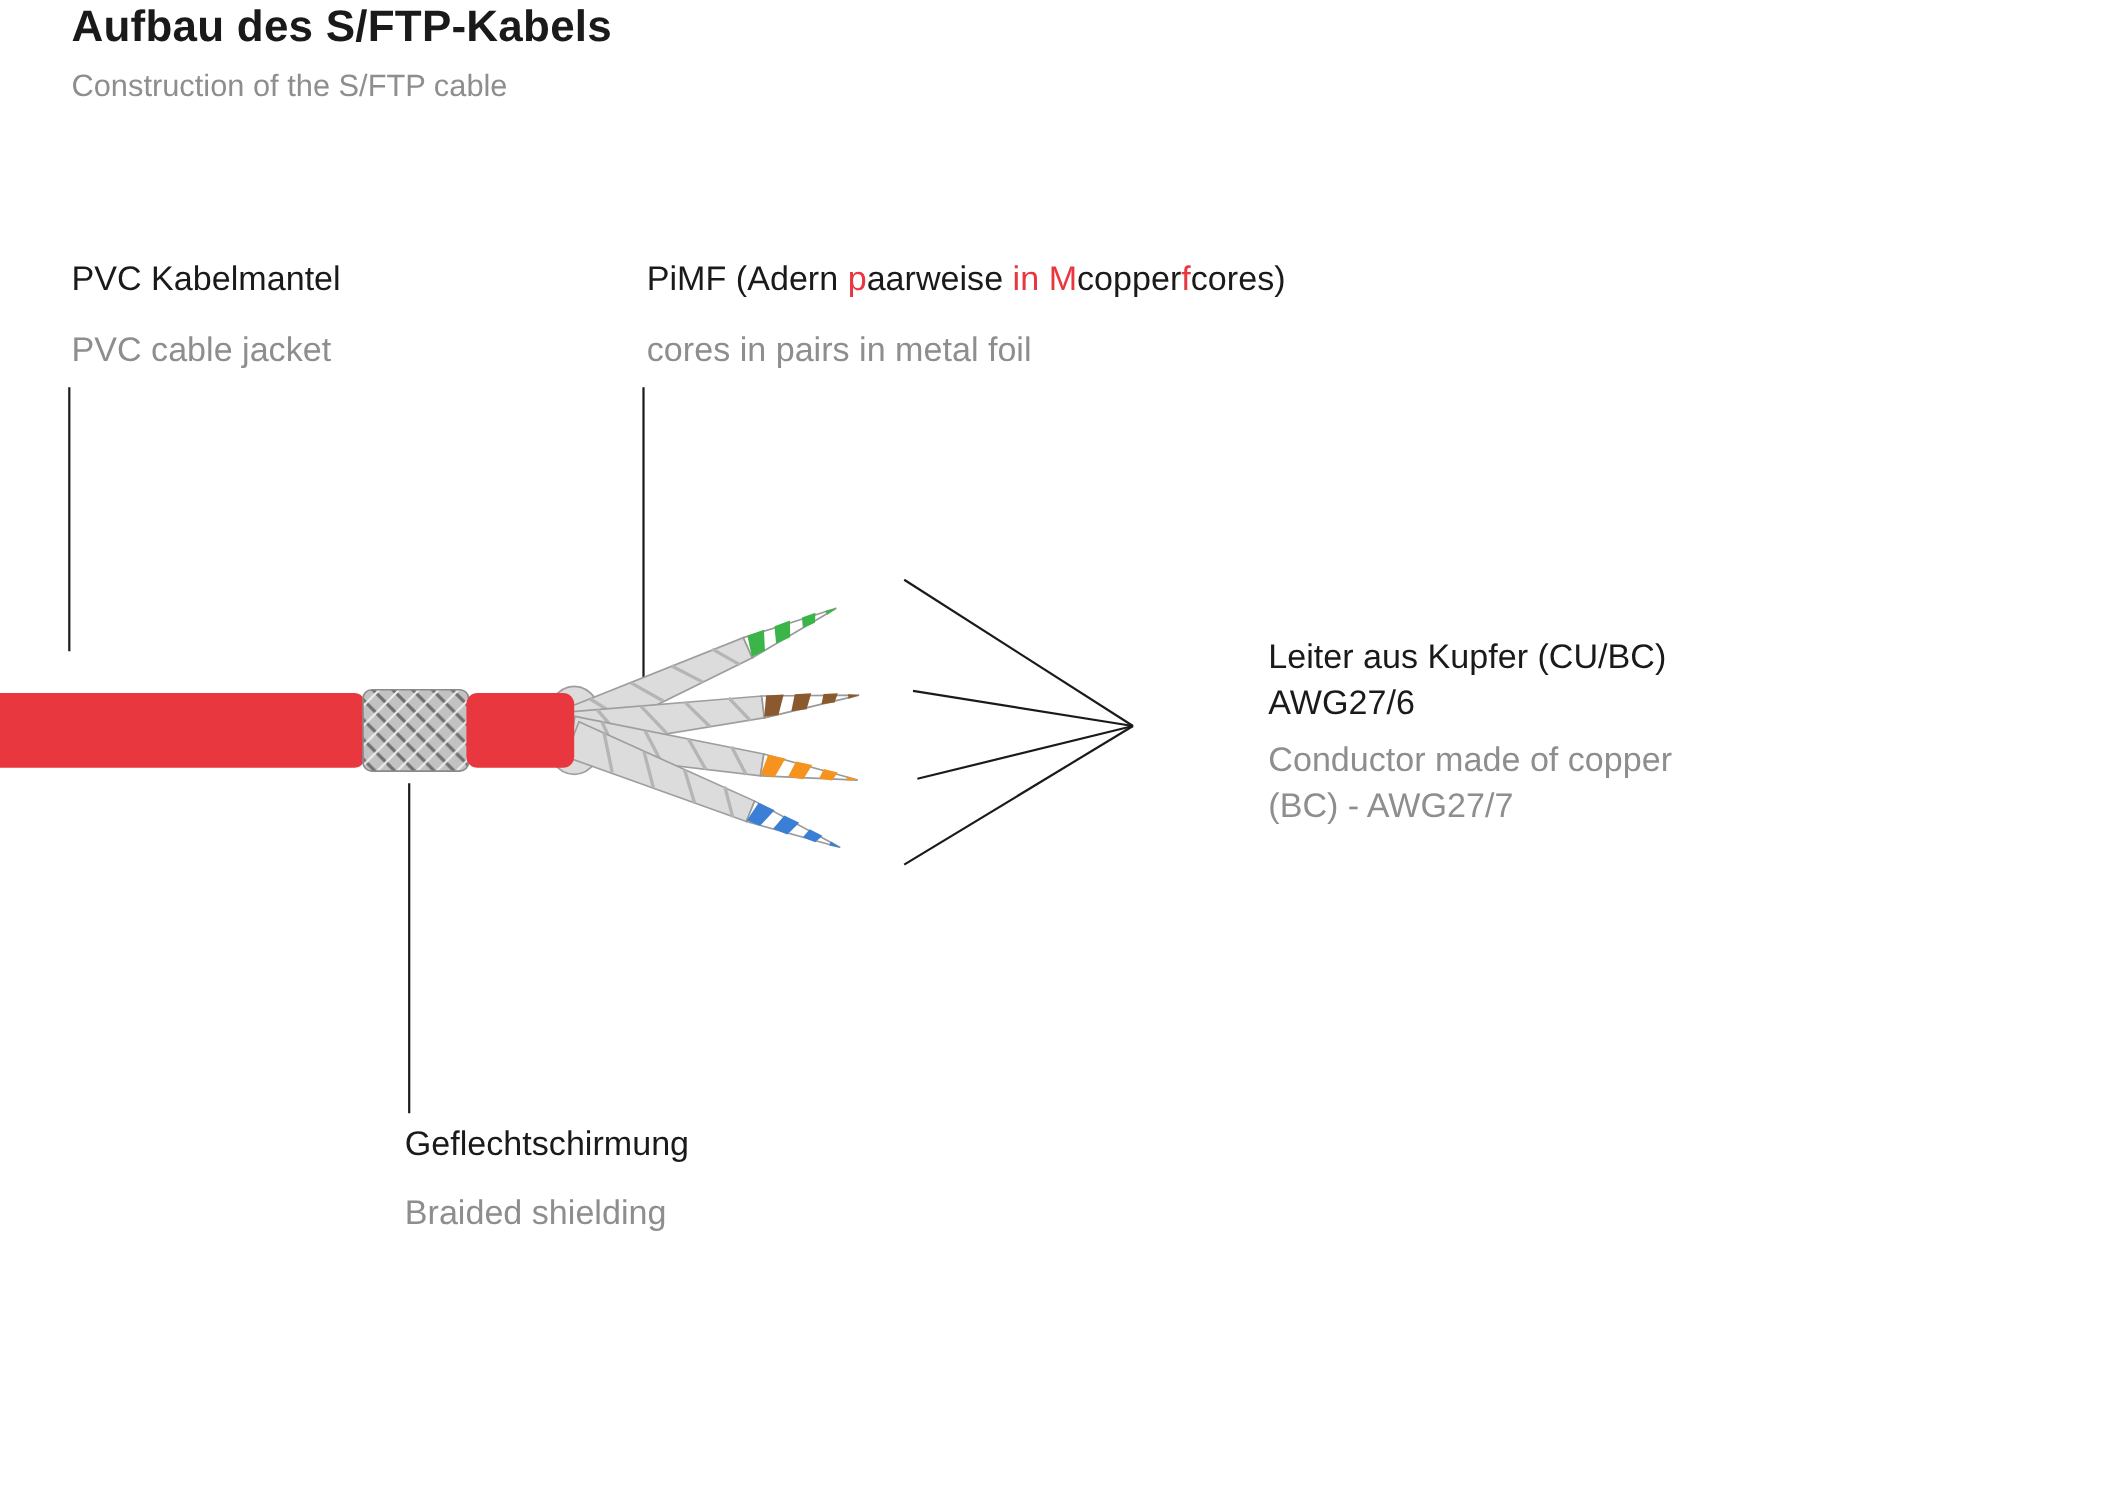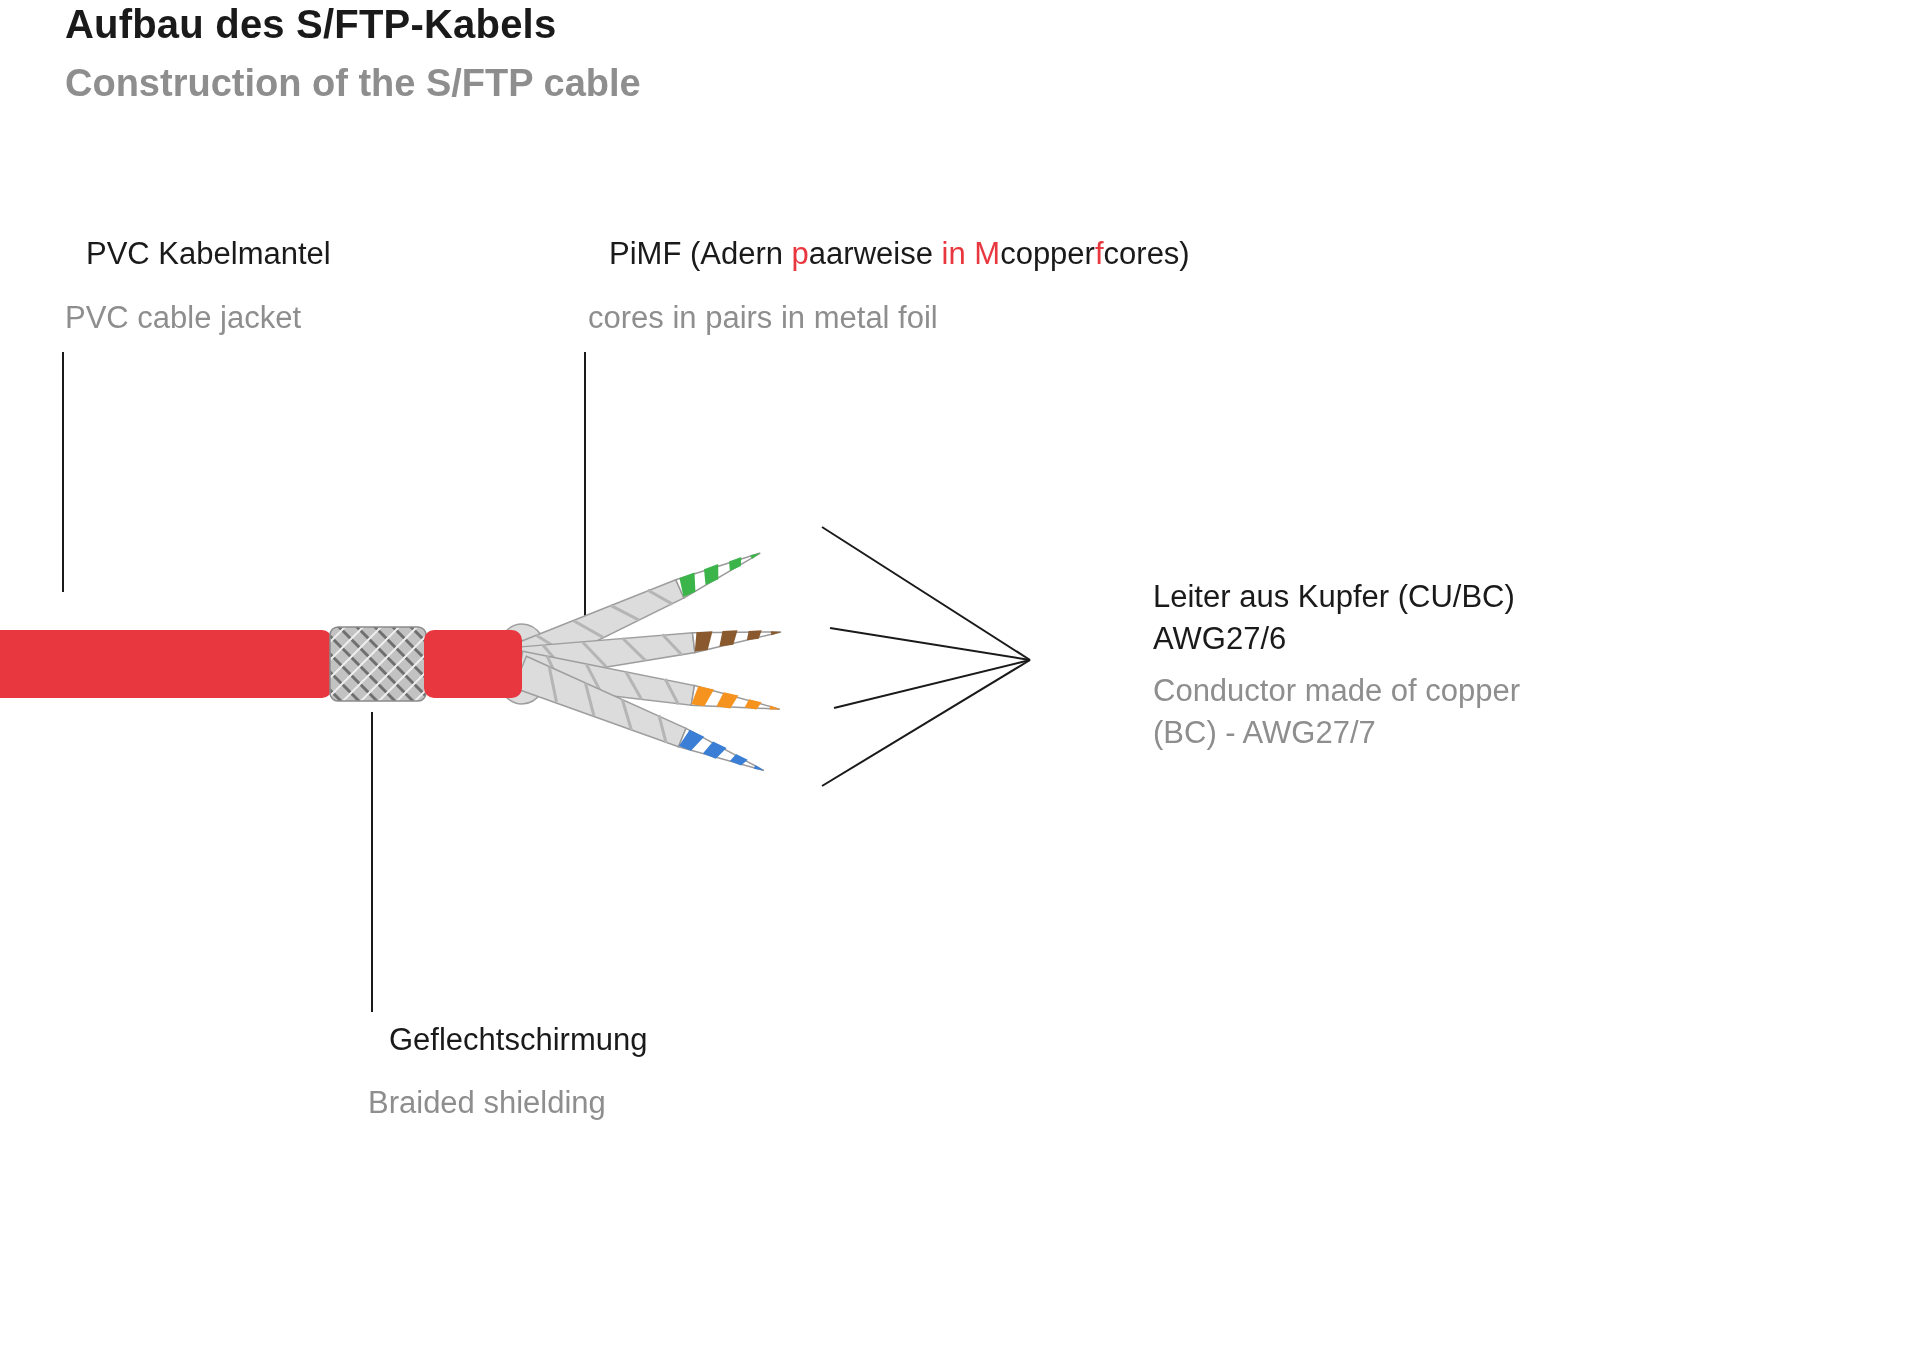--- a/index.html
+++ b/index.html
@@ -9,23 +9,23 @@
     background:#ffffff;
     font-family:"Liberation Sans", sans-serif;
     overflow:hidden;
   }
   .abs{position:absolute;}
   .title{
     font-size:40px;font-weight:700;color:var(--text-black);
     letter-spacing:0.2px;
   }
   .subtitle{
-    font-size:38px;font-weight:700;color:var(--text-gray);
+    font-size:28px;font-weight:400;color:var(--text-gray);
   }
-  .label-de{font-size:31px;color:var(--text-black);margin-left:21px;}
+  .label-de{font-size:31px;color:var(--text-black);}
   .label-en{font-size:31px;color:var(--text-gray);margin-top:11px;}
   .cond-line{font-size:31px;line-height:42px;}
   .cond-de{color:var(--text-black);}
   .cond-en{color:var(--text-gray);}
   .cond-gap{height:10px;}
   svg{display:block;}
 </style>
 </head>
 <body>
 

